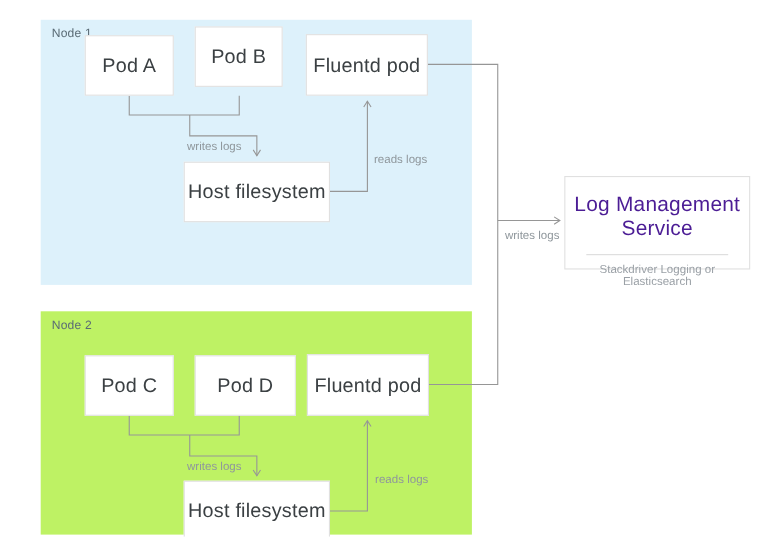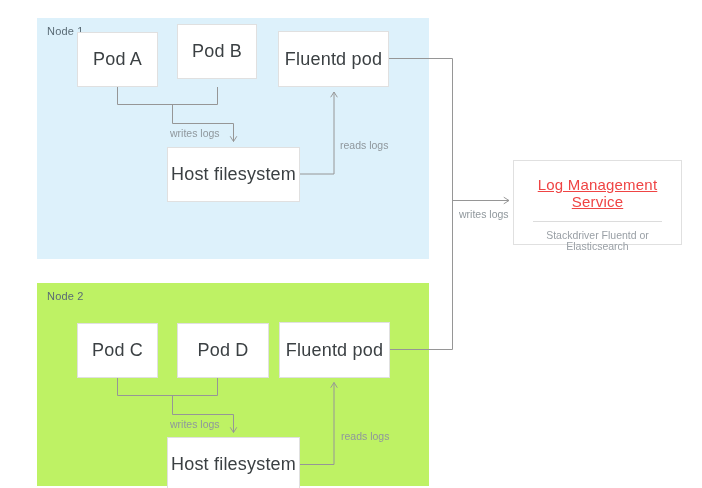--- a/index.html
+++ b/index.html
@@ -77,24 +77,23 @@
     background: #ffffff;
     border: 1px solid #e0e0e0;
     box-sizing: border-box;
     display: flex;
     flex-direction: column;
     align-items: center;
     text-align: center;
   }
   .logbox-title {
     margin-top: 15px;
-    font-size: 15px;
-    color: #ef4444;
+    font-size: 19px;
+    color: #4c1d95;
     letter-spacing: .2px;
-    text-decoration: underline;
   }
   .logbox-divider {
     width: 129px;
     height: 0;
     border-top: 1px solid #dcdcdc;
     margin-top: 11px;
   }
   .logbox-sub {
     margin-top: 8px;
     font-size: 10.5px;
@@ -151,18 +150,18 @@
   <div class="edge-label lbl-writes-1">writes logs</div>
   <div class="edge-label lbl-reads-1">reads logs</div>
   <div class="edge-label lbl-sends">writes logs</div>
   <div class="edge-label lbl-writes-2">writes logs</div>
   <div class="edge-label lbl-reads-2">reads logs</div>
 
   <div class="logbox">
     <div class="logbox-title">Log Management Service</div>
     <div class="logbox-divider"></div>
     <div class="logbox-sub">
-      <div>Stackdriver Fluentd or</div>
+      <div>Stackdriver Logging or</div>
       <div>Elasticsearch</div>
     </div>
   </div>
 
 </div>
 
 </body></html>

